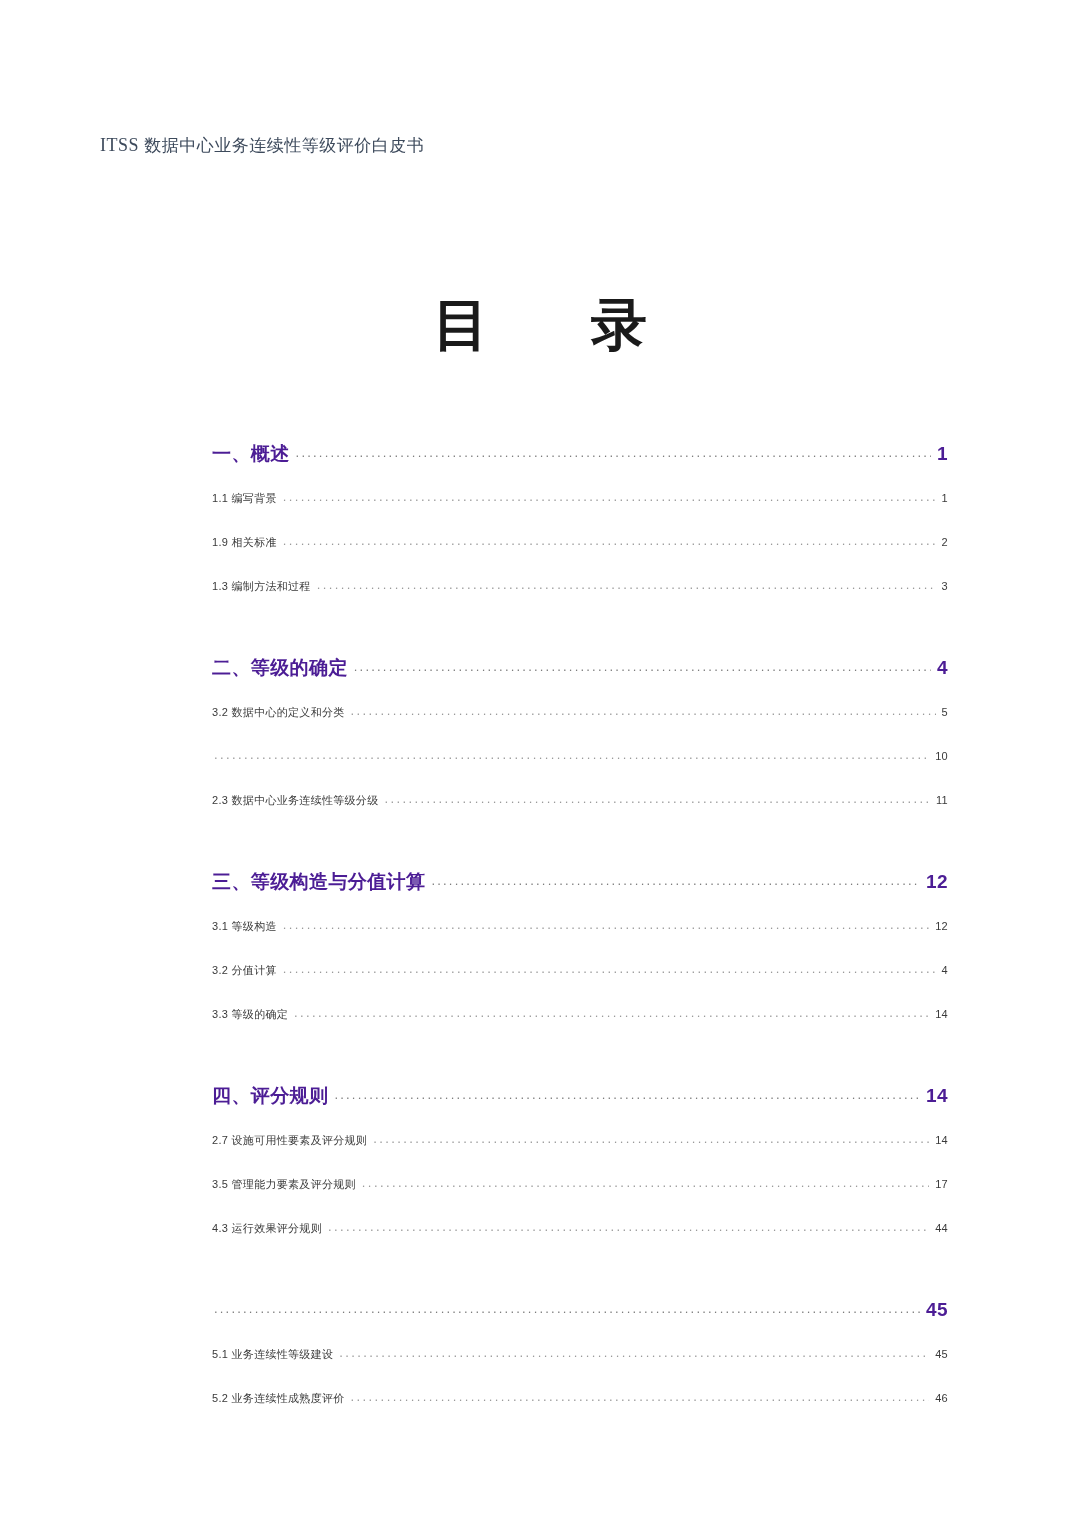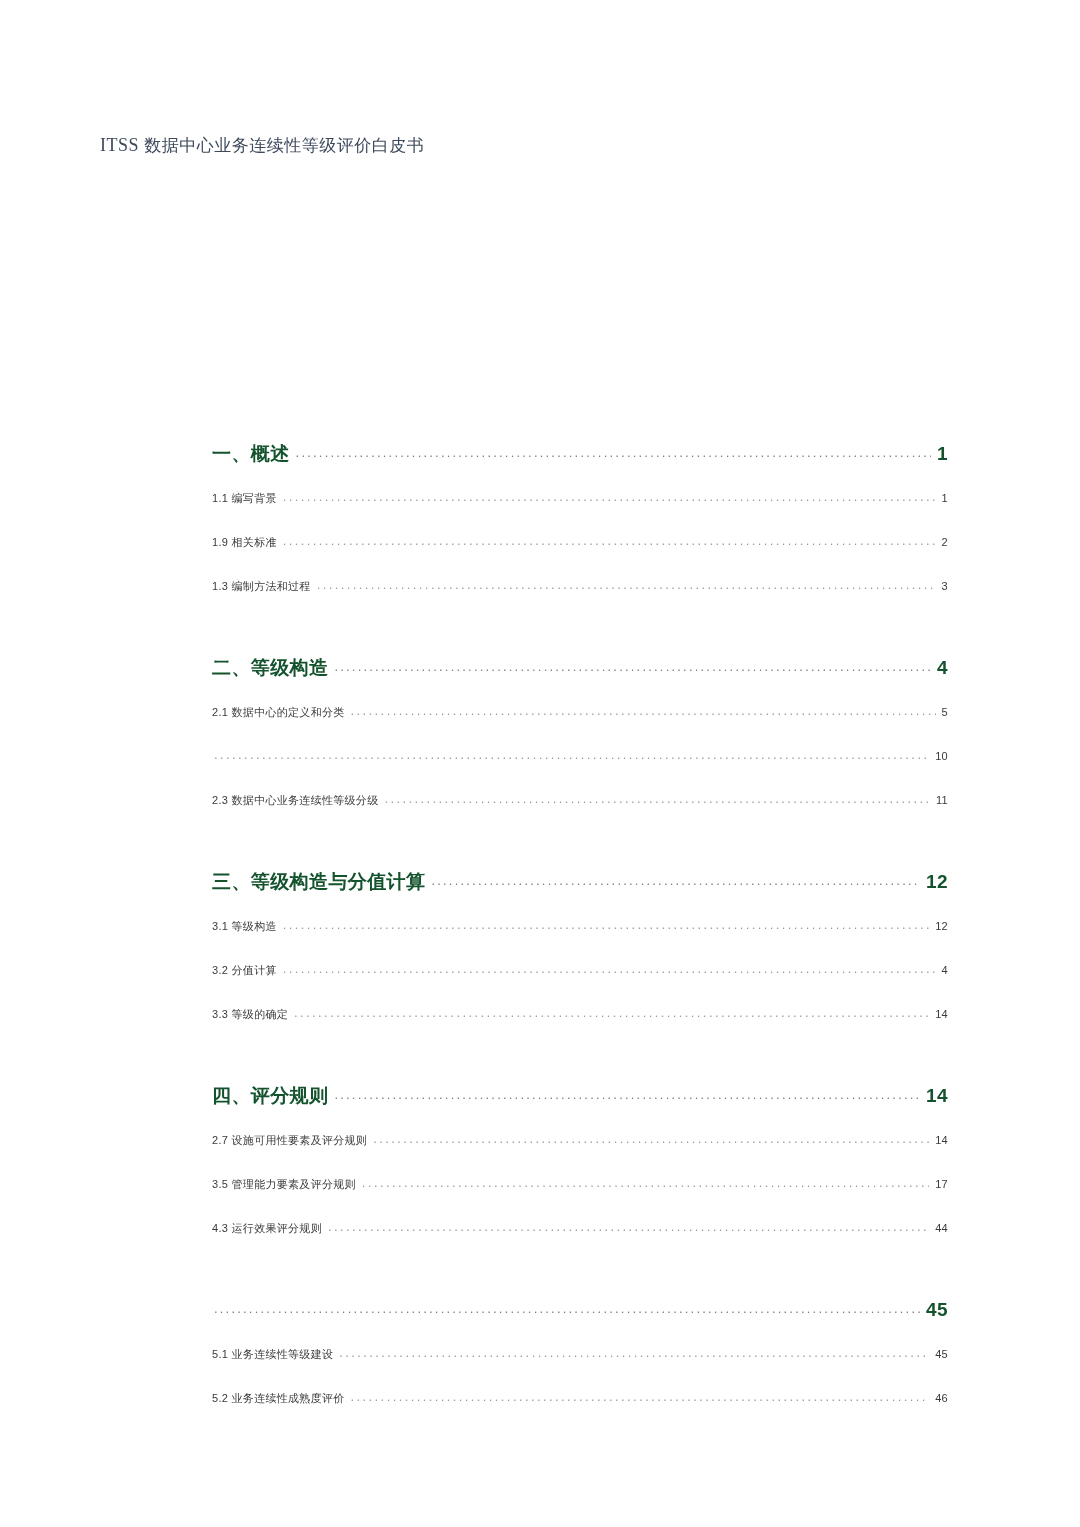--- a/index.html
+++ b/index.html
@@ -85,21 +85,21 @@
   
   .lvl1 {
     margin-bottom: 0px;
     height: 44px;
     align-items: center;
   }
   .lvl1 .label,
   .lvl1 .page-no {
     font-weight: bold;
     font-size: 19px;
-    color: #14532d;
+    color: #4c1d95;
     letter-spacing: 0.4px;
   }
   .lvl1 .dots {
     letter-spacing: 2.2px;
     color: #7d7d7d;
   }
 
   
   .lvl2 {
     height: 44px;
@@ -121,20 +121,21 @@
 </style>
 </head>
 <body>
 
 <div class="page">
 
   <div class="header">
     <span class="itss">ITSS</span><span> 数据中心业务连续性等级评价白皮书</span>
   </div>
 
+  <div class="doc-title">目 录</div>
 
   <div class="toc">
       <div class="toc-entry lvl1">
         <span class="label">一、概述</span>
         <span class="dots">......................................................................................................................................................</span>
         <span class="page-no">1</span>
       </div>
       <div class="toc-entry lvl2">
         <span class="label">1.1 编写背景</span>
         <span class="dots">......................................................................................................................................................</span>
@@ -145,26 +146,26 @@
         <span class="dots">......................................................................................................................................................</span>
         <span class="page-no">2</span>
       </div>
       <div class="toc-entry lvl2">
         <span class="label">1.3 编制方法和过程</span>
         <span class="dots">......................................................................................................................................................</span>
         <span class="page-no">3</span>
       </div>
       <div class="gap"></div>
       <div class="toc-entry lvl1">
-        <span class="label">二、等级构造</span>
+        <span class="label">二、等级的确定</span>
         <span class="dots">......................................................................................................................................................</span>
         <span class="page-no">4</span>
       </div>
       <div class="toc-entry lvl2">
-        <span class="label">2.1 数据中心的定义和分类</span>
+        <span class="label">3.2 数据中心的定义和分类</span>
         <span class="dots">......................................................................................................................................................</span>
         <span class="page-no">5</span>
       </div>
       <div class="toc-entry lvl2">
         <span class="dots">......................................................................................................................................................</span>
         <span class="page-no">10</span>
       </div>
       <div class="toc-entry lvl2">
         <span class="label">2.3 数据中心业务连续性等级分级</span>
         <span class="dots">......................................................................................................................................................</span>

